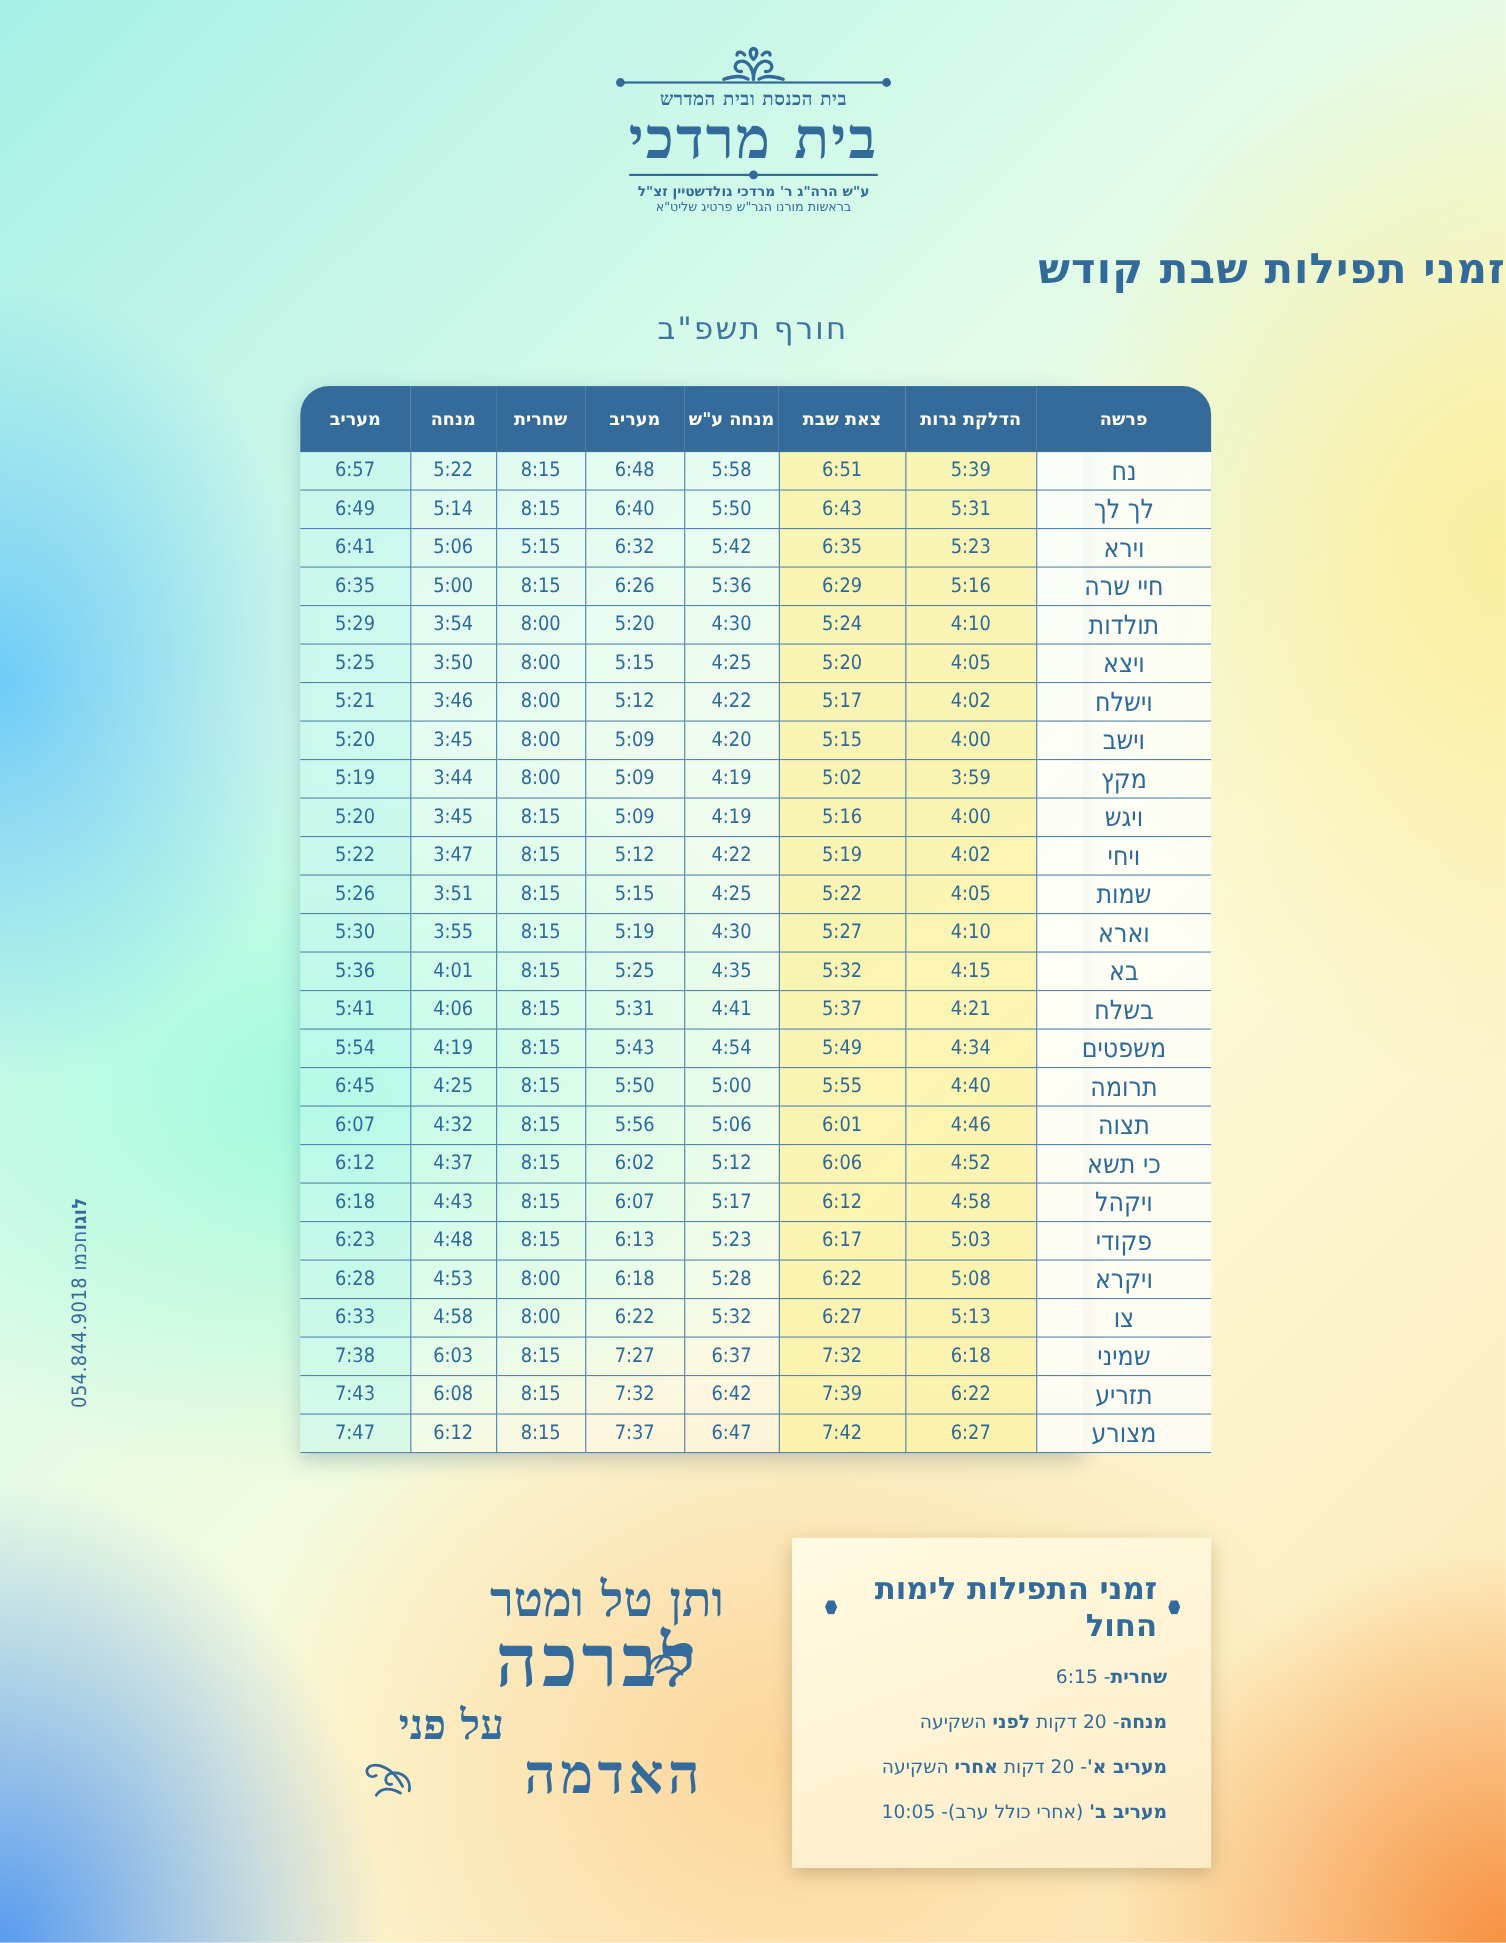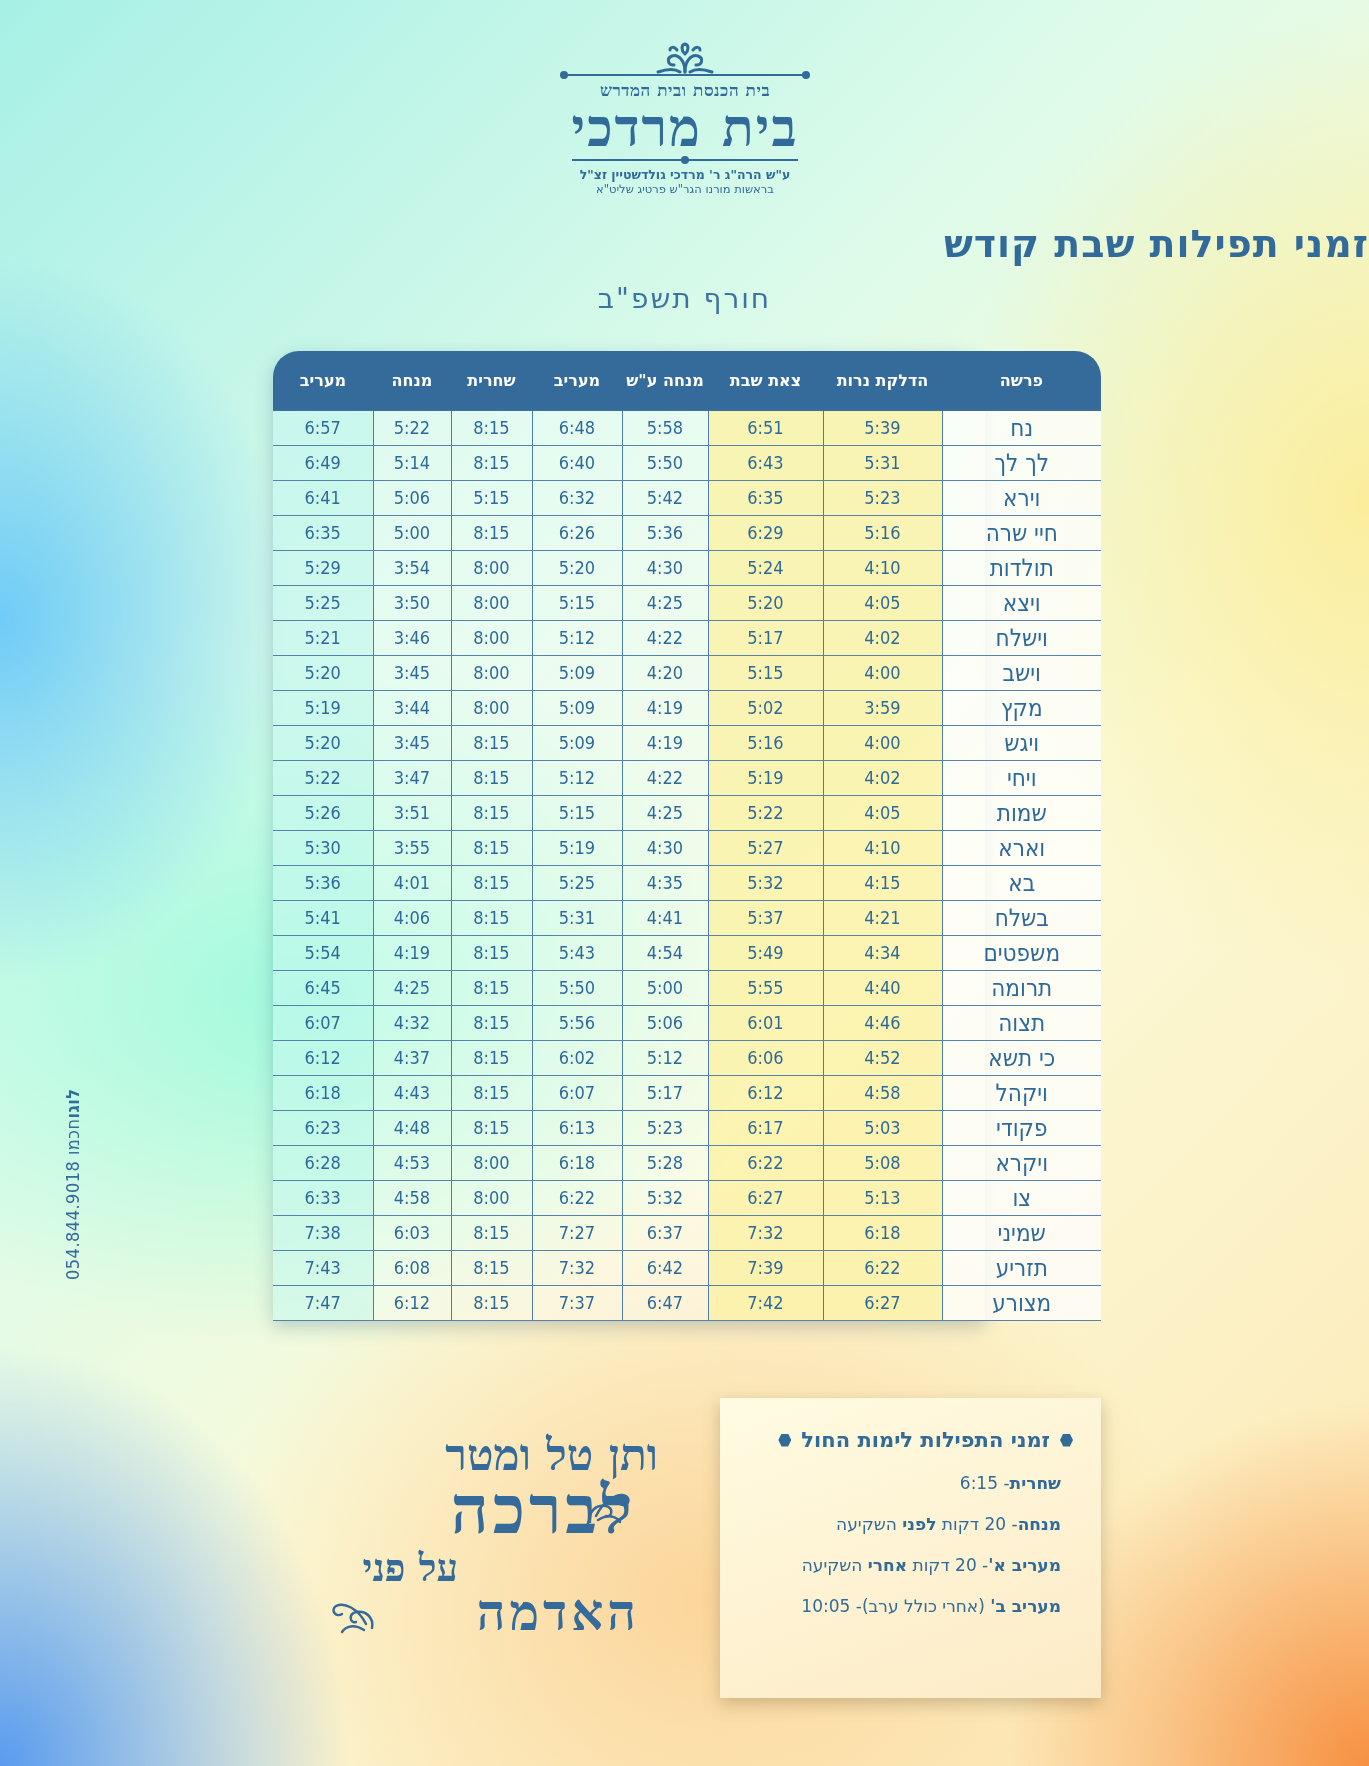--- a/index.html
+++ b/index.html
@@ -61,21 +61,21 @@
   tbody td.hl { background: rgba(252,242,170,0.85); }
   tbody td:first-child { background: rgba(200,248,240,0.55); }
 
   
   .weekday {
     position: absolute; left: 720px; top: 1398px; width: 381px; height: 300px;
     background: linear-gradient(160deg, #fffbe2 0%, #fdebc6 100%);
     box-shadow: 0 6px 16px rgba(120,100,60,0.35);
     direction: rtl; padding: 30px 40px 0 30px;
   }
-  .weekday-title { font-size: 21px; font-weight: bold; display: flex; align-items: center; gap: 10px; justify-content: flex-start; margin-right: -12px; }
+  .weekday-title { font-size: 28px; font-weight: bold; display: flex; align-items: center; gap: 10px; justify-content: flex-start; margin-right: -12px; }
   .hex { display: inline-block; width: 13px; height: 13px; background: #326b9a; clip-path: polygon(25% 0,75% 0,100% 50%,75% 100%,25% 100%,0 50%); }
   .weekday-line { font-size: 17px; margin-top: 21px; line-height: 20px; }
   .weekday-line:first-of-type { margin-top: 38px; }
   .weekday-line b { font-weight: bold; }
 
   
   .verse { position: absolute; left: 318px; top: 1432px; width: 340px; direction: rtl; color: #356b9a; font-family: "DejaVu Serif", serif; font-weight: bold; }
   .verse .l1 { font-size: 44px; line-height: 46px; text-align: right; margin-right: 0; }
   .verse .l2 { font-size: 66px; line-height: 64px; text-align: right; margin-right: 22px; letter-spacing: 4px; }
   .verse .l3 { font-size: 38px; line-height: 36px; text-align: right; margin-right: 200px; margin-top: 8px; }

